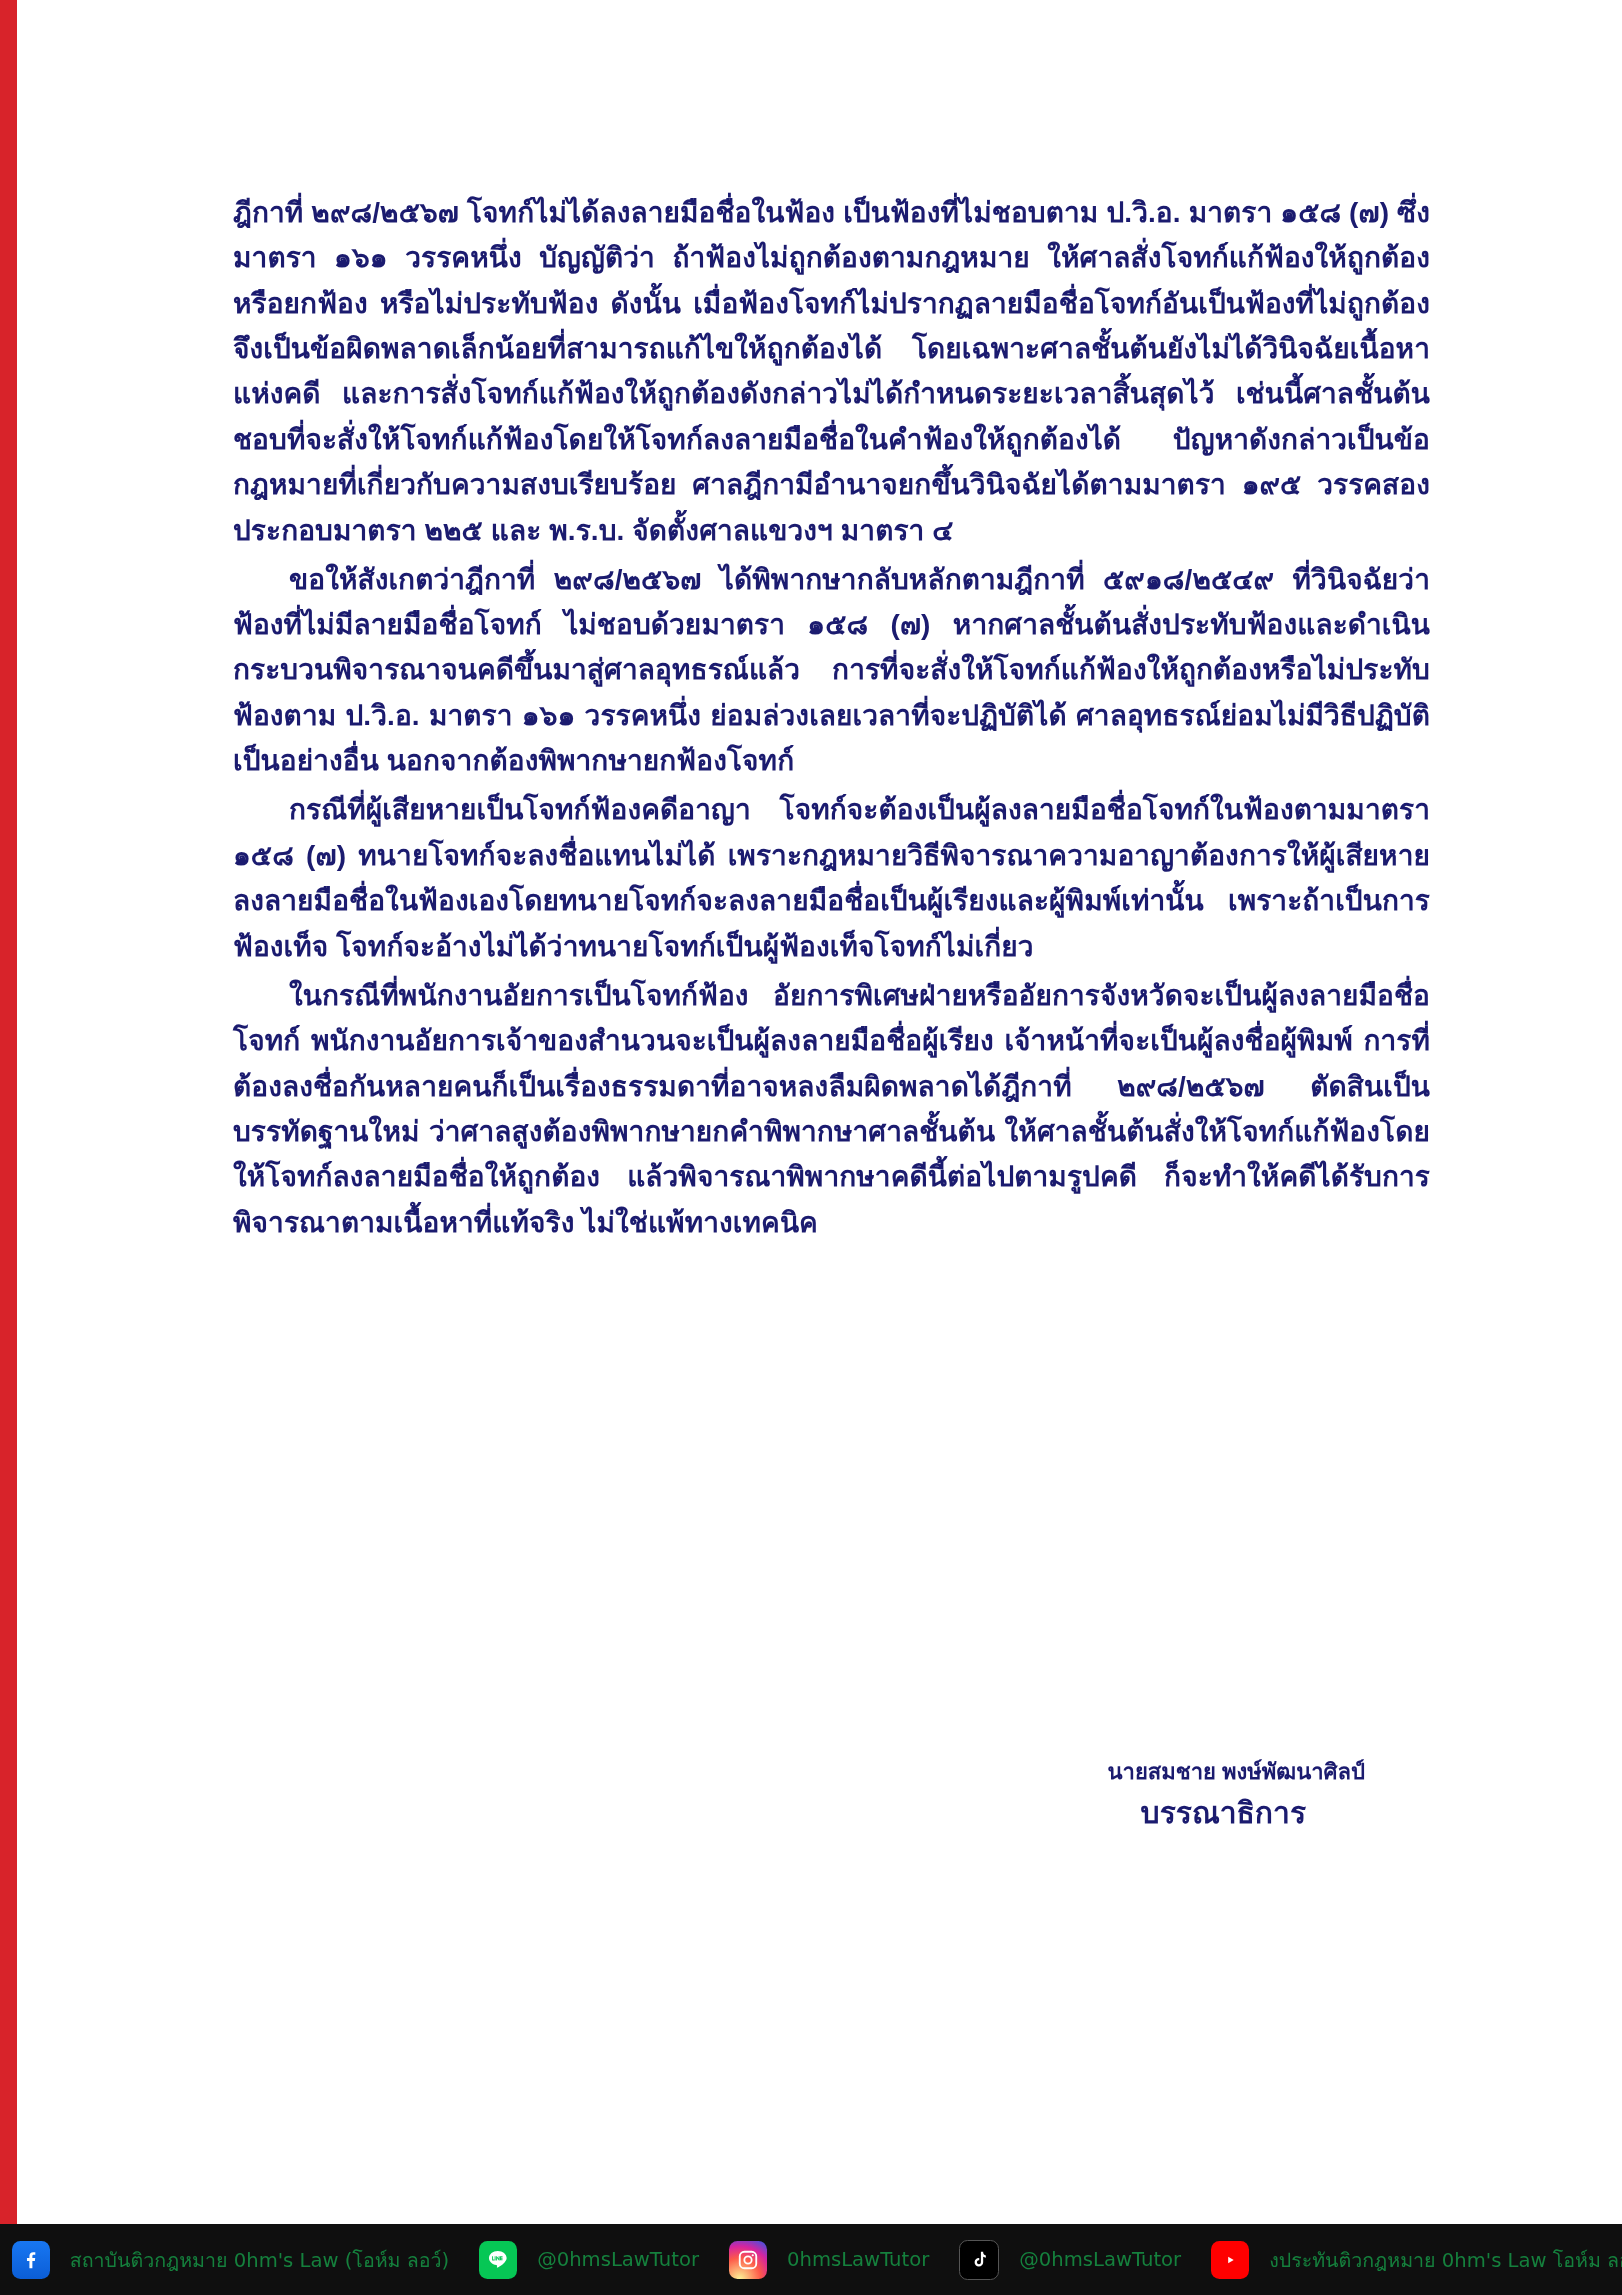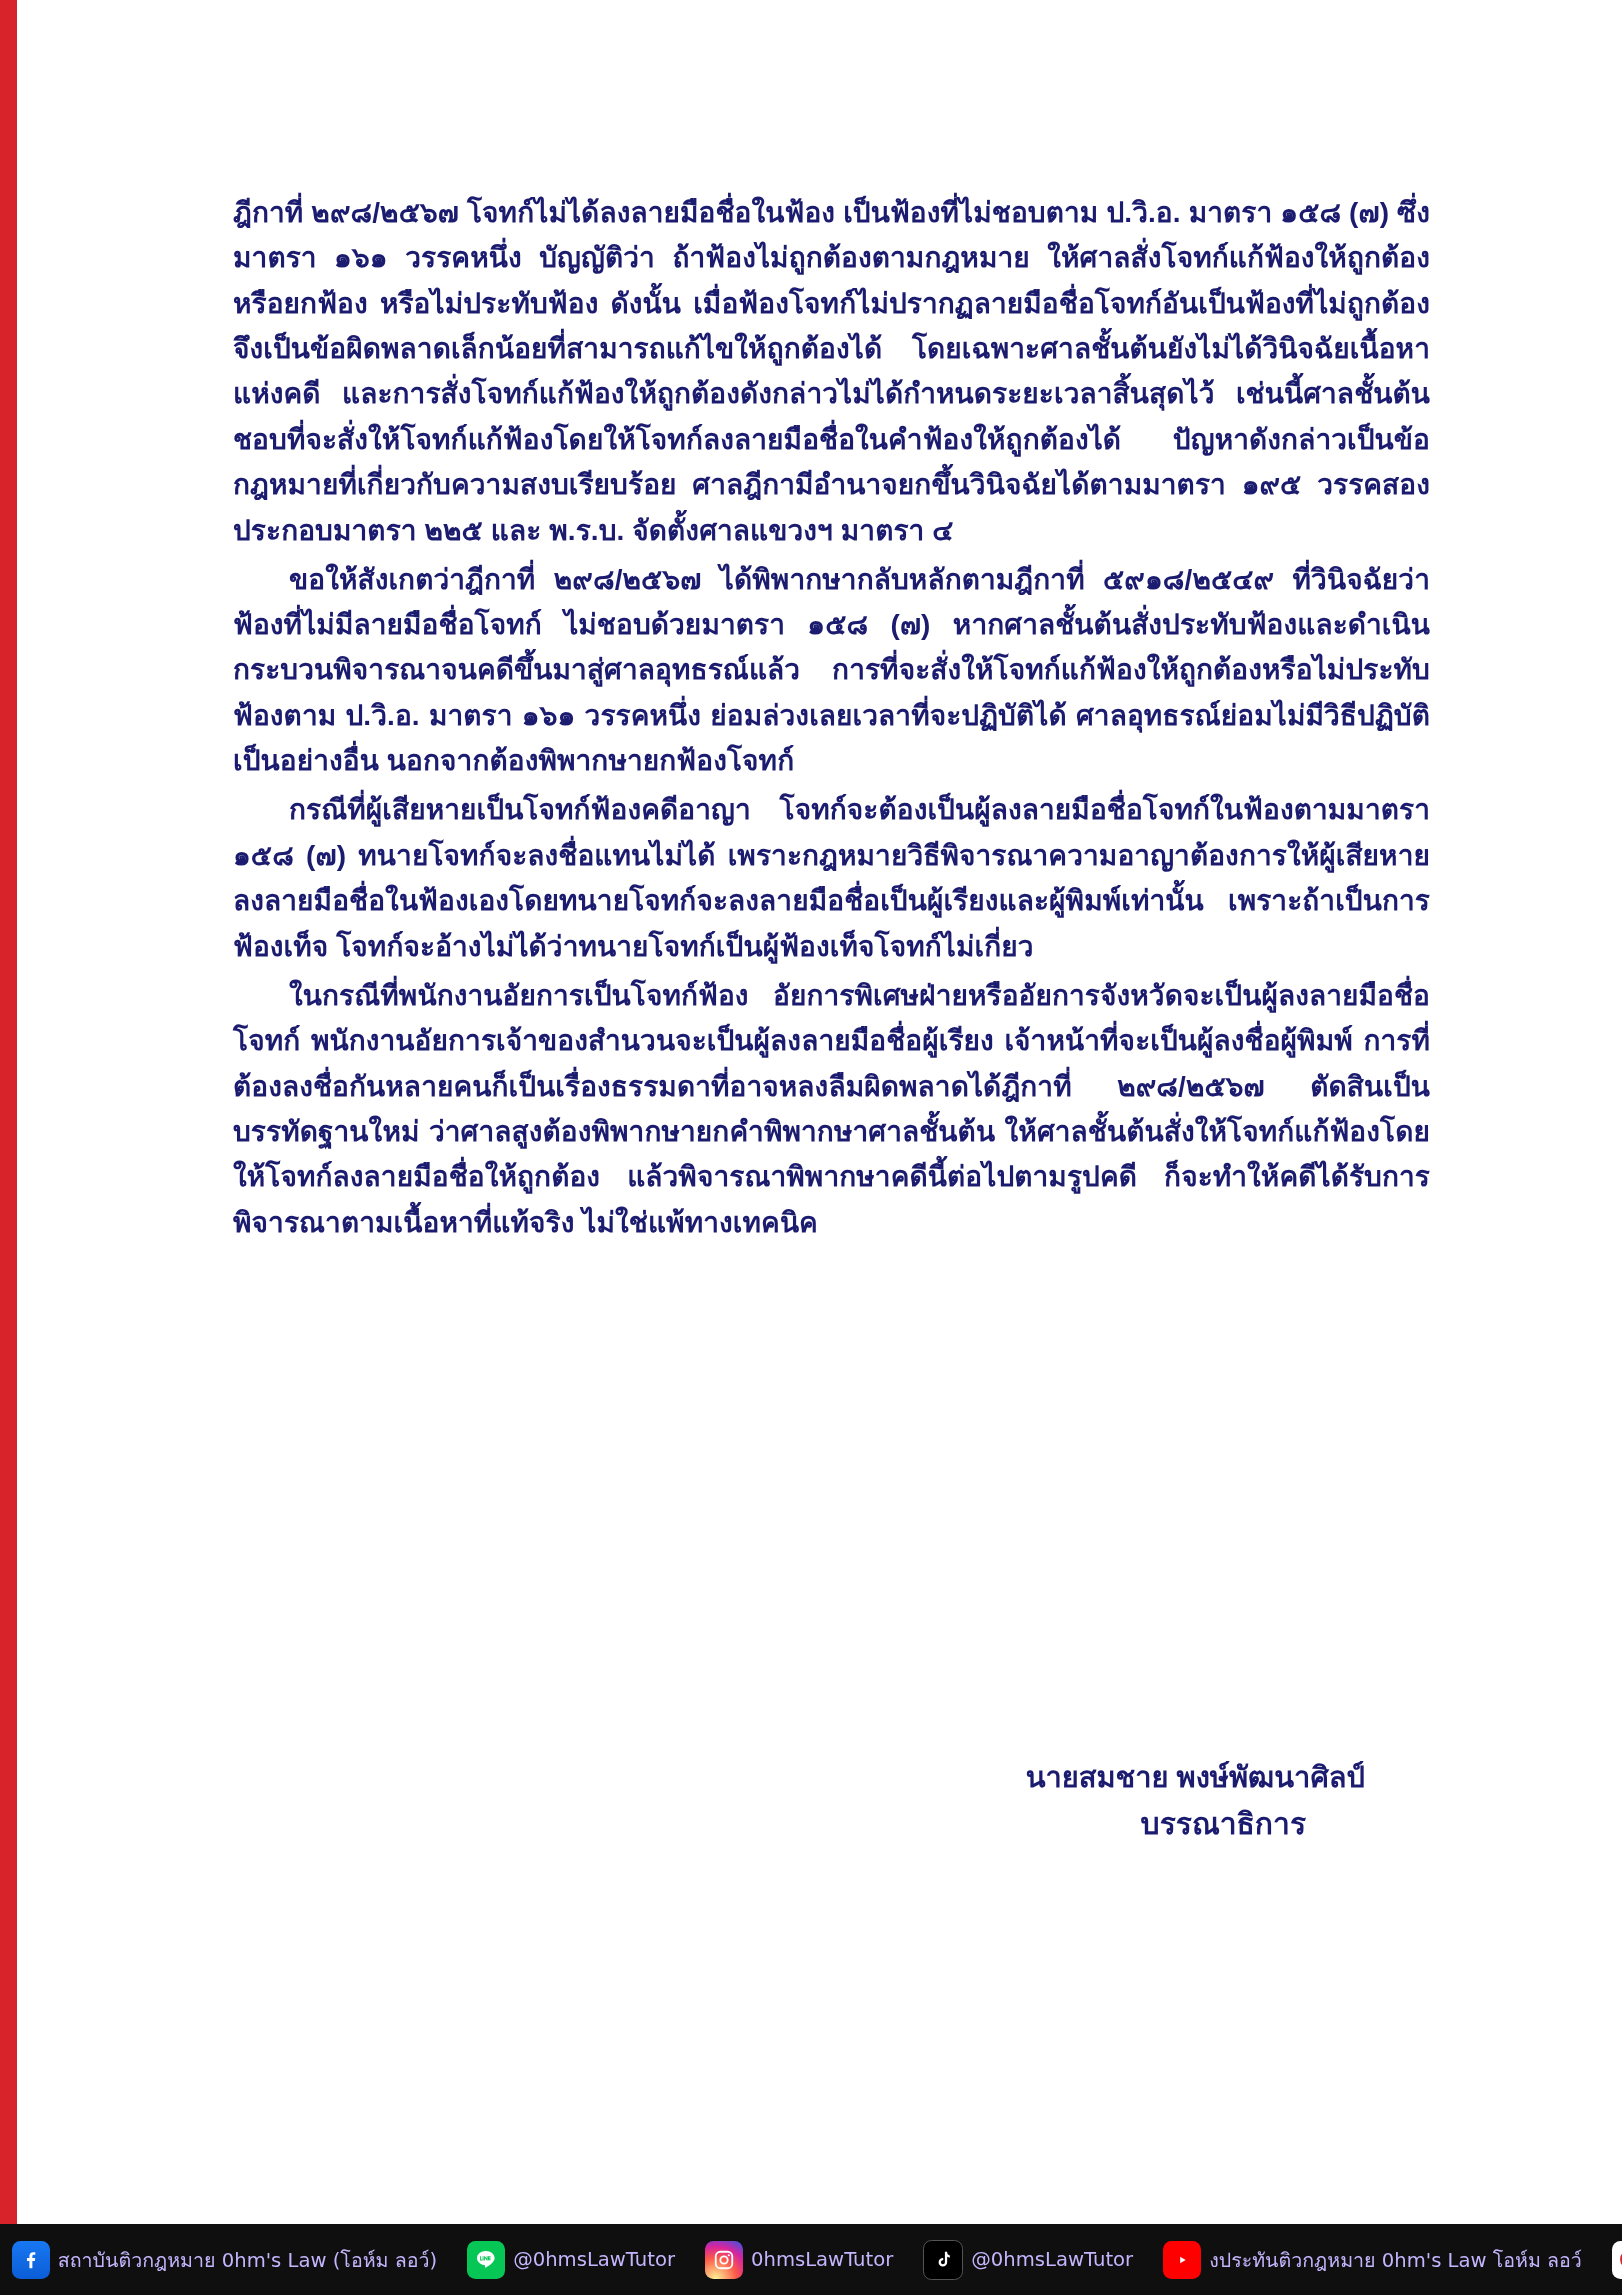--- a/index.html
+++ b/index.html
@@ -59,21 +59,21 @@
   .signature {
     position: absolute;
     left: 216px;
     top: 1754px;
     width: 1197px;
     text-align: right;
     color: #1b1b6f;
     font-weight: 700;
   }
   .sig-name {
-    font-size: 29px;
+    font-size: 22px;
     line-height: 1.6;
     padding-right: 65px;
   }
   .sig-role {
     font-size: 30px;
     line-height: 1.6;
     padding-right: 124px;
   }
 
   
@@ -89,23 +89,23 @@
     padding-left: 11.8px;
     box-sizing: border-box;
   }
   .social {
     display: flex;
     align-items: center;
     margin-right: 30px;
     white-space: nowrap;
   }
   .social .label {
-    color: #c4b5fd;
+    color: #15803d;
     font-size: 19.6px;
-    margin-left: 8px;
+    margin-left: 20px;
     font-family: "DejaVu Sans", sans-serif;
   }
   .ico {
     width: 38px;
     height: 38px;
     border-radius: 8.5px;
     display: inline-flex;
     align-items: center;
     justify-content: center;
     flex: 0 0 auto;

